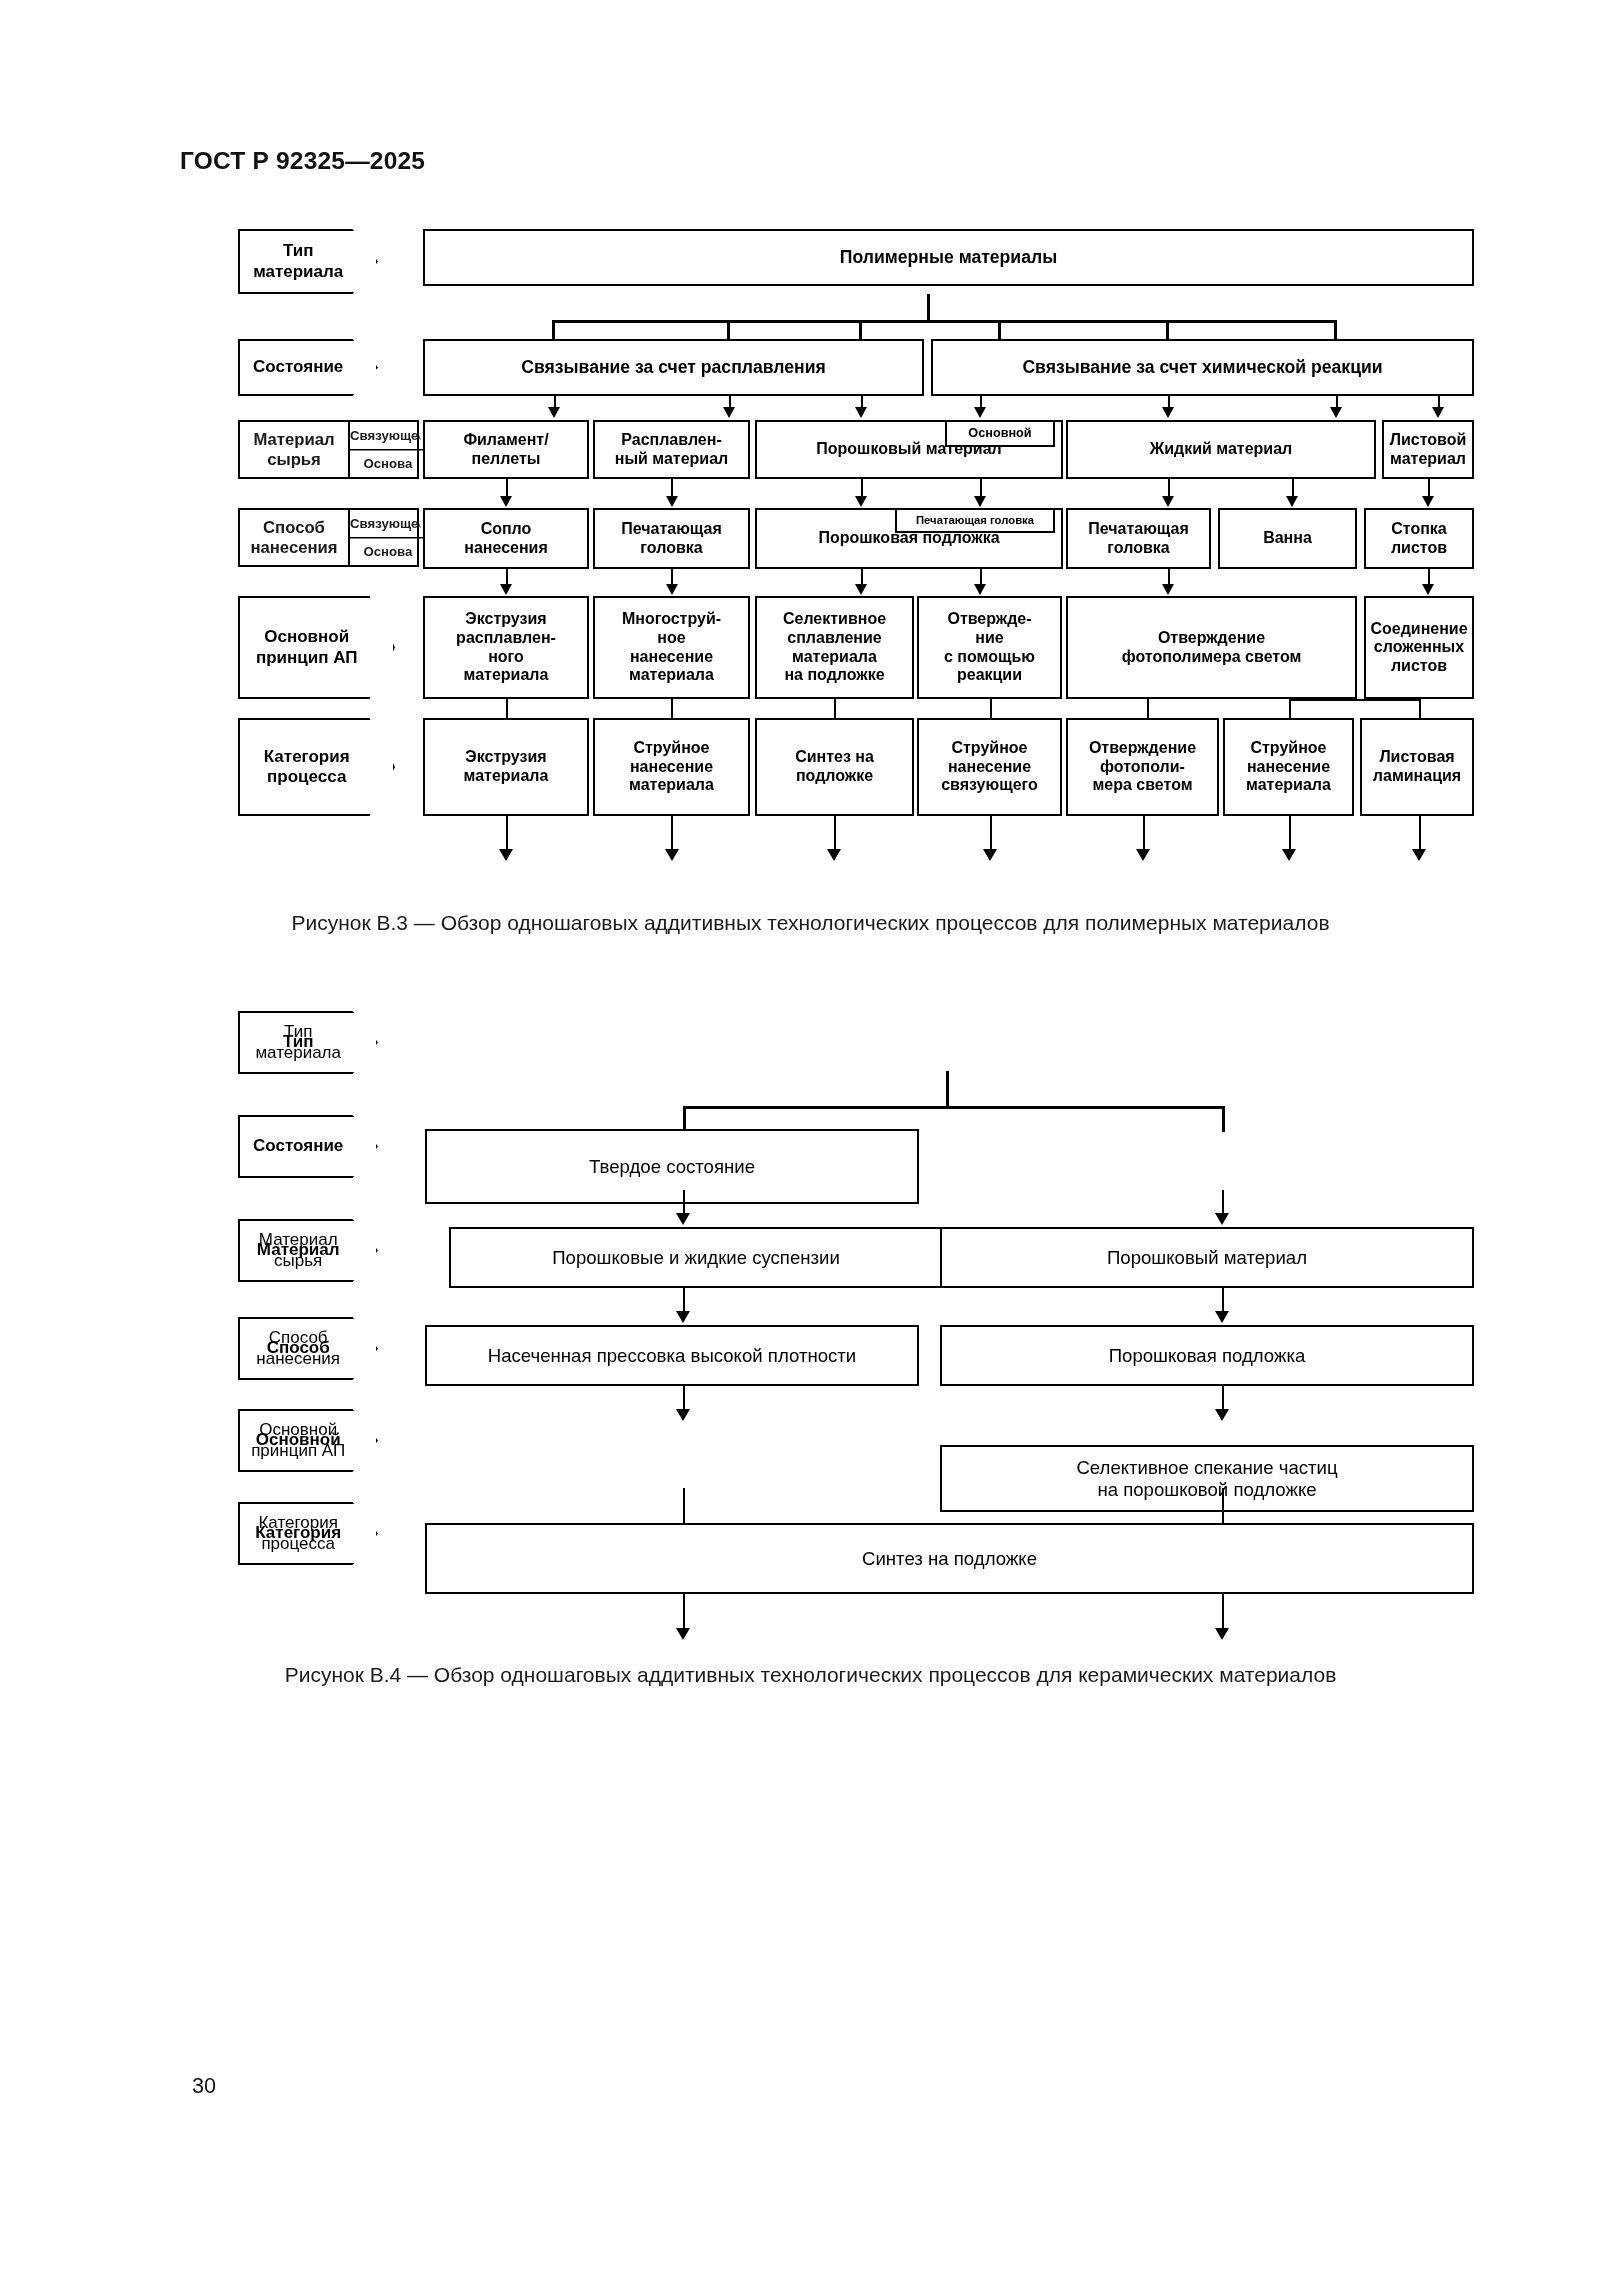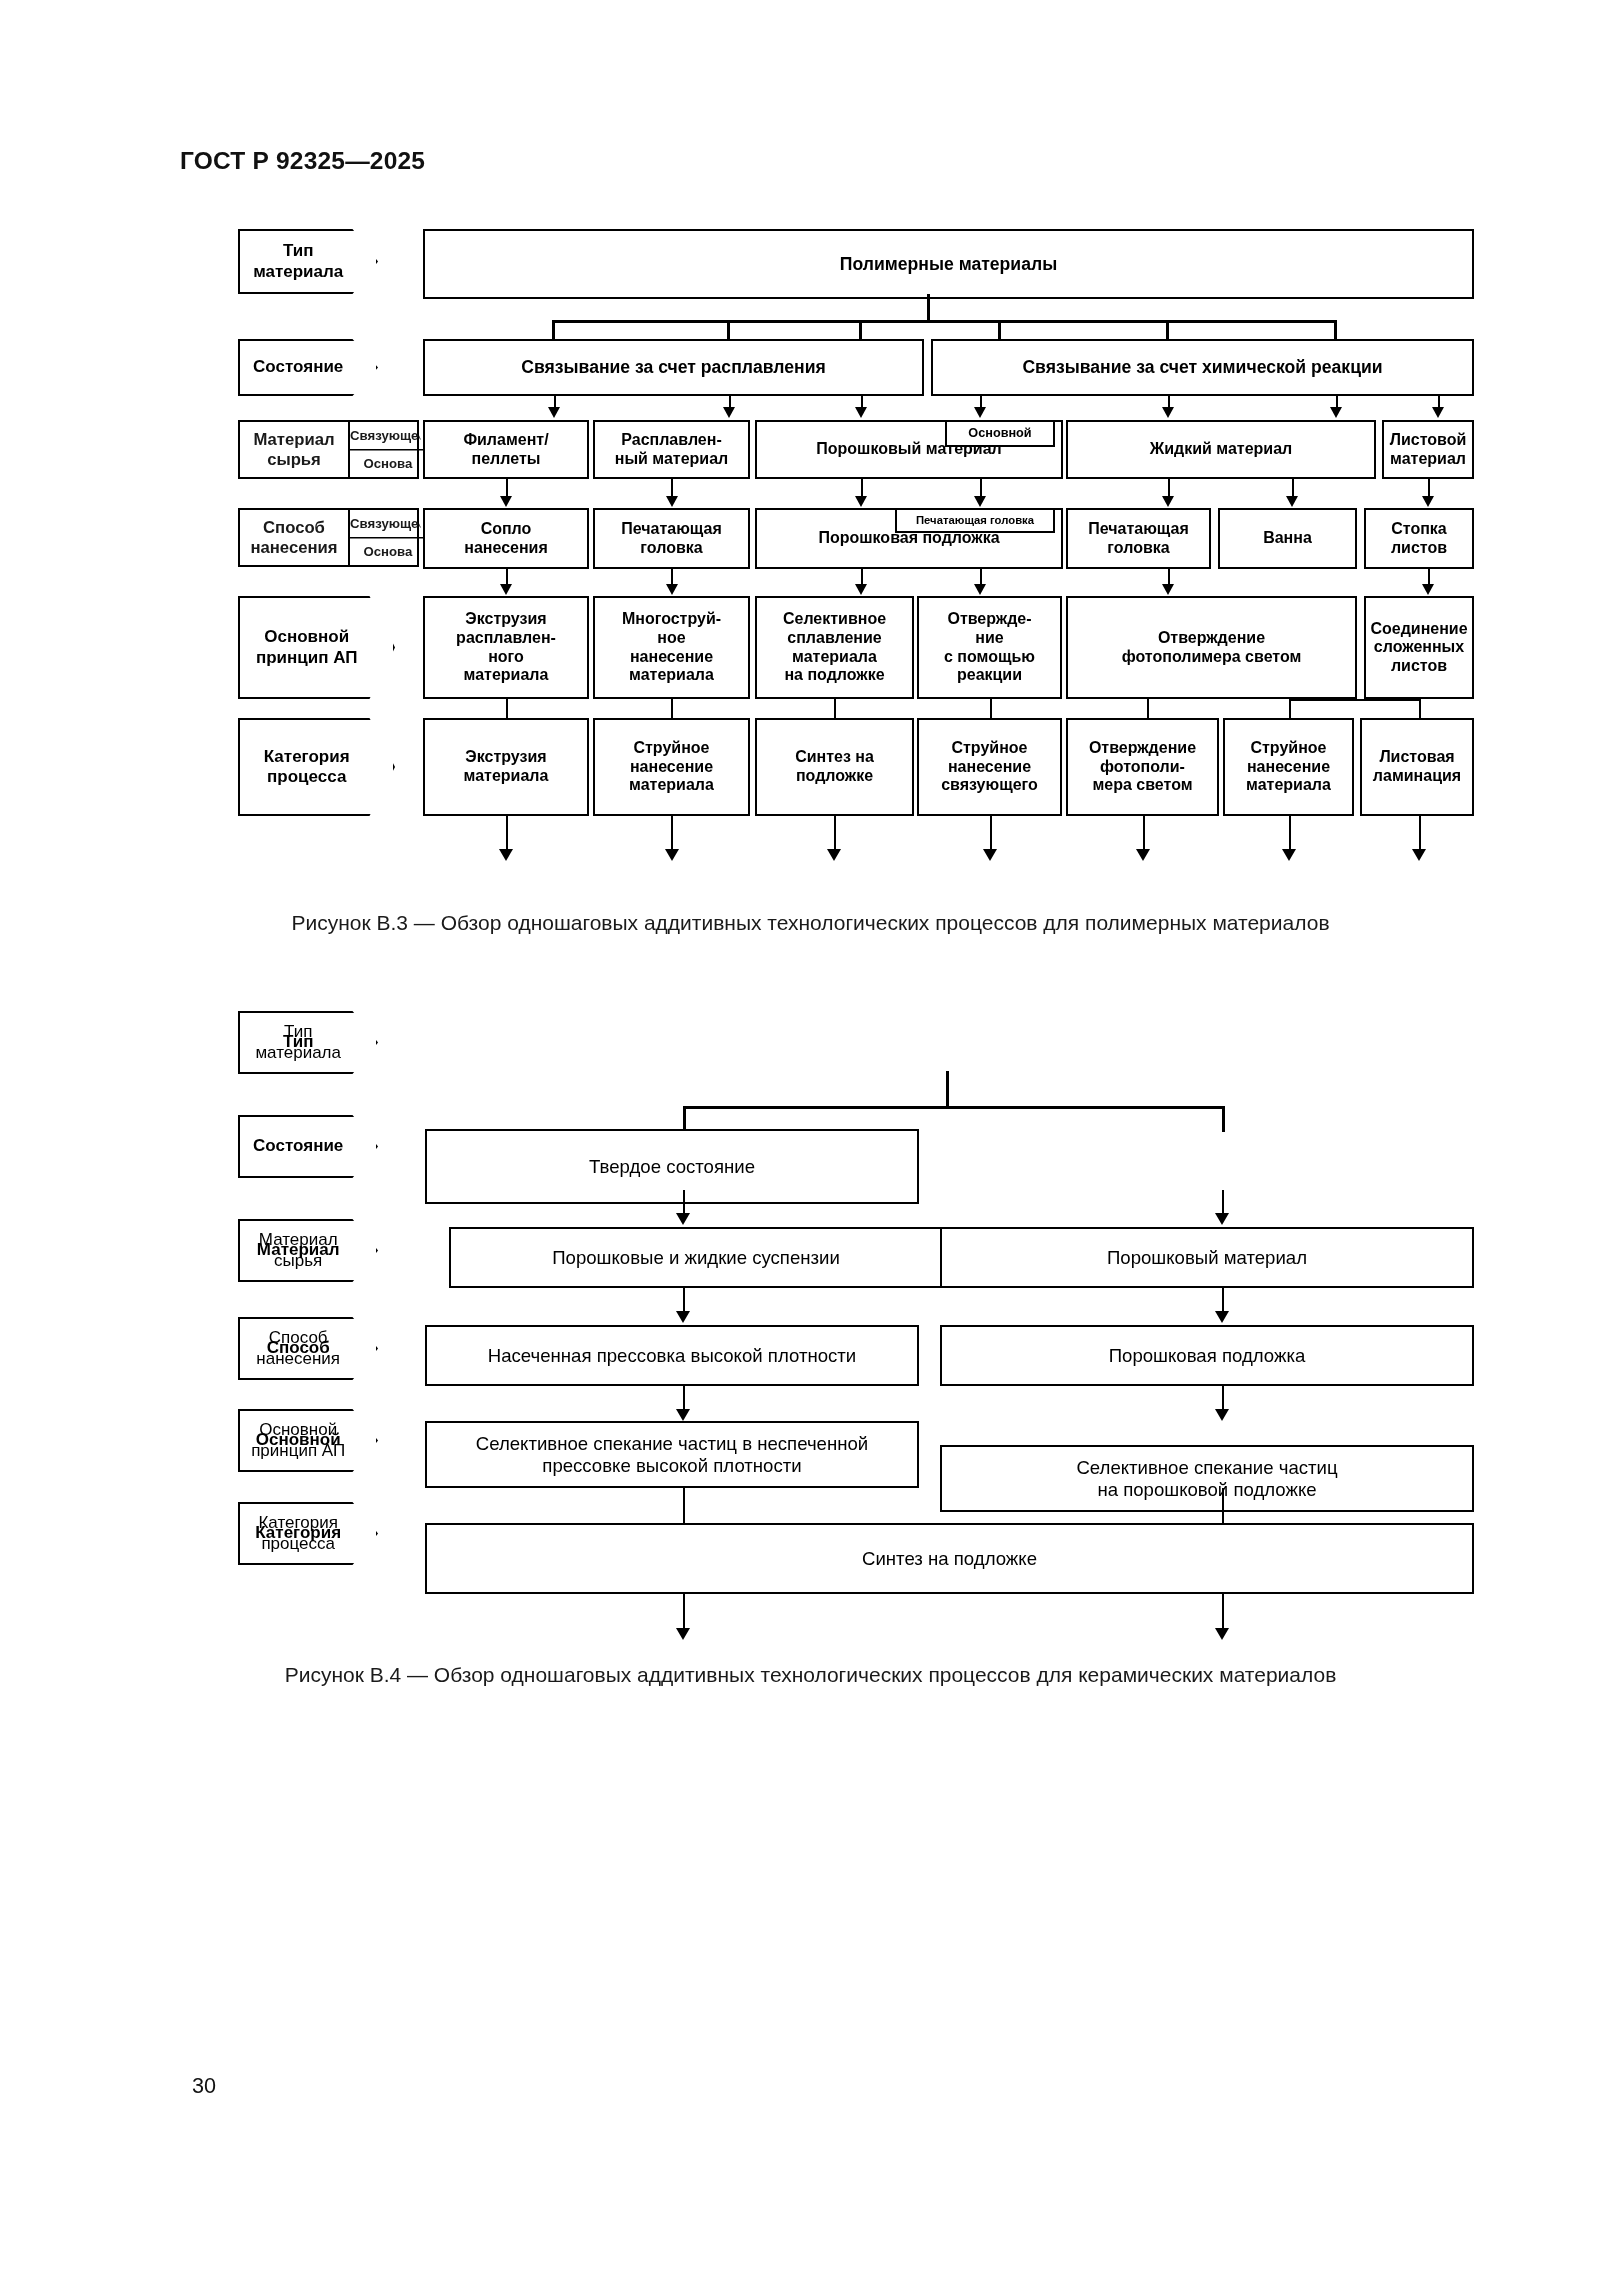--- a/index.html
+++ b/index.html
@@ -172,21 +172,21 @@
     <div class="chev" style="left:238px;top:596px;width:157px;height:103px;">
       <span style="white-space:pre-line;">Основной
 принцип АП</span>
     </div>
 
     <div class="chev" style="left:238px;top:718px;width:157px;height:98px;">
       <span style="white-space:pre-line;">Категория
 процесса</span>
     </div>
 
-    <div class="box b1" style="left:423px;top:229px;width:1051px;height:70px;">
+    <div class="box b1" style="left:423px;top:229px;width:1051px;height:57px;">
       <span>Полимерные материалы</span>
     </div>
 
     <div class="vline" style="left:927px;top:294px;height:27.4px;"></div>
     <div class="hline" style="left:552px;top:320px;width:784px;"></div>
     <div class="vline" style="left:552px;top:320px;height:19.6px;"></div>
     <div class="vline" style="left:727px;top:320px;height:19.6px;"></div>
     <div class="vline" style="left:859px;top:320px;height:19.6px;"></div>
     <div class="vline" style="left:998px;top:320px;height:19.6px;"></div>
     <div class="vline" style="left:1166px;top:320px;height:19.6px;"></div>
@@ -474,24 +474,20 @@
     </div>
     <div class="box b2" style="left:940px;top:1325px;width:534px;height:61px;">
       <span>Порошковая подложка</span>
     </div>
 
     <div class="vthin" style="left:683px;top:1386px;height:27.4px;"></div>
     <div class="arrow" style="left:676px;top:1409px;"></div>
     <div class="vthin" style="left:1222px;top:1386px;height:27.4px;"></div>
     <div class="arrow" style="left:1215px;top:1409px;"></div>
 
-    <div class="box b2" style="left:425px;top:1421px;width:494px;height:67px;">
-      <span style="white-space:pre-line;">Селективное спекание частиц в неспеченной
-прессовке высокой плотности</span>
-    </div>
     <div class="box b2" style="left:940px;top:1421px;width:534px;height:67px;margin-top:24px;">
       <span style="white-space:pre-line;">Селективное спекание частиц
 на порошковой подложке</span>
     </div>
 
     <div class="vthin" style="left:683px;top:1488px;height:37px;"></div>
     <div class="vthin" style="left:1222px;top:1488px;height:37px;"></div>
 
     <div class="box b2" style="left:425px;top:1523px;width:1049px;height:71px;">
       <span>Синтез на подложке</span>

